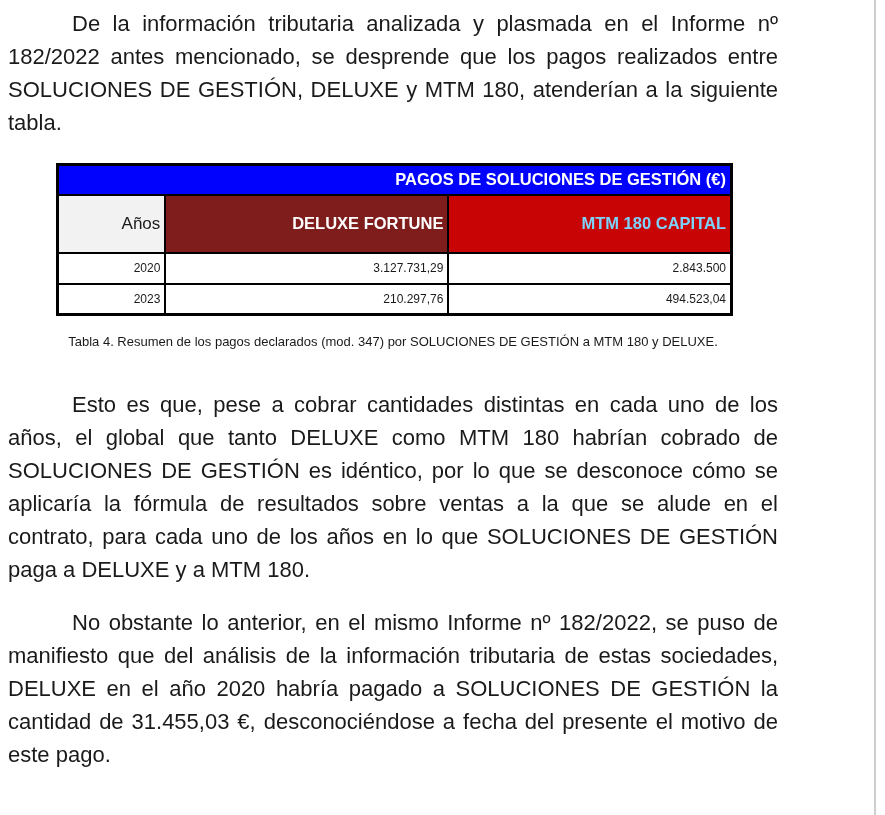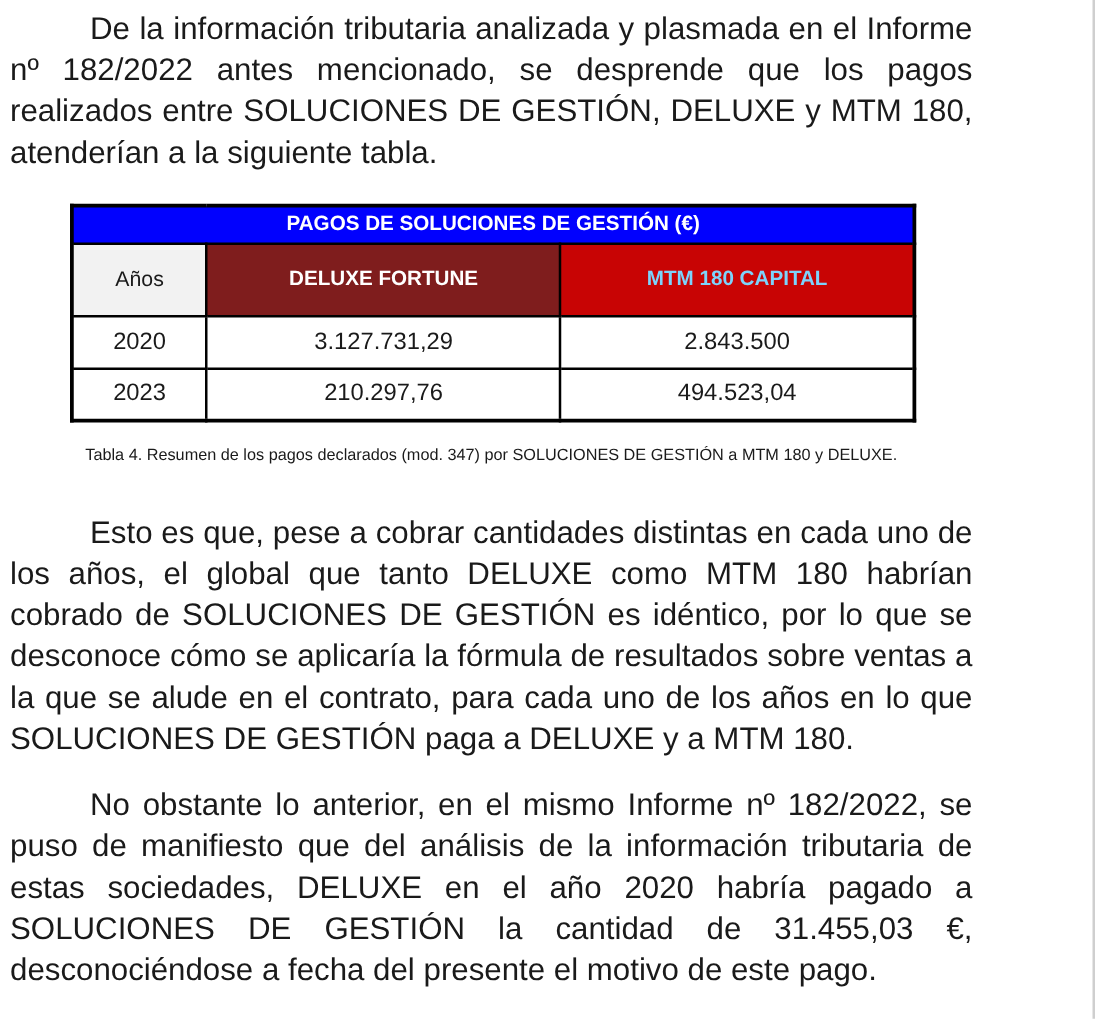--- a/index.html
+++ b/index.html
@@ -20,21 +20,21 @@
     top: 0; right: 9px;
     width: 2px; height: 815px;
     background: #cfcfcf;
   }
   .content {
     position: absolute;
     left: 8px; top: 0;
     width: 770px;
   }
   .para {
-    font-size: 25px;
+    font-size: 22px;
     line-height: 33px;
     text-align: justify;
     text-indent: 64px;
     color: #1a1a1a;
   }
   .p1 { margin-top: 7px; }
   .p2 { margin-top: 32px; }
   .p3 { margin-top: 20px; }
 
   table.payments {
@@ -43,21 +43,21 @@
     width: 677px;
     border-collapse: collapse;
     table-layout: fixed;
     border: 3px solid #000;
   }
   table.payments col.c-years  { width: 16%; }
   table.payments col.c-deluxe { width: 42%; }
   table.payments col.c-mtm    { width: 42%; }
   table.payments th, table.payments td {
     border: 2px solid #000;
-    text-align: center;
+    text-align: right;
     vertical-align: middle;
     padding: 0 4px;
   }
   .t-title {
     background: #0101fe;
     color: #ffffff;
     font-weight: bold;
     font-size: 16.5px;
     height: 30px;
   }
@@ -75,22 +75,22 @@
     font-size: 16.5px;
   }
   .t-mtm-hdr {
     background: #c80404;
     color: #7dd3fc;
     font-weight: bold;
     font-size: 16.5px;
   }
   tr.data-row td {
     background: #ffffff;
-    font-size: 19px;
-    height: 42px;
+    font-size: 12px;
+    height: 31px;
   }
   tr.total-row td {
     background: #a8a8a8;
     font-weight: bold;
     font-size: 16px;
     height: 31px;
   }
   .caption {
     margin-top: 11px;
     text-align: center;

